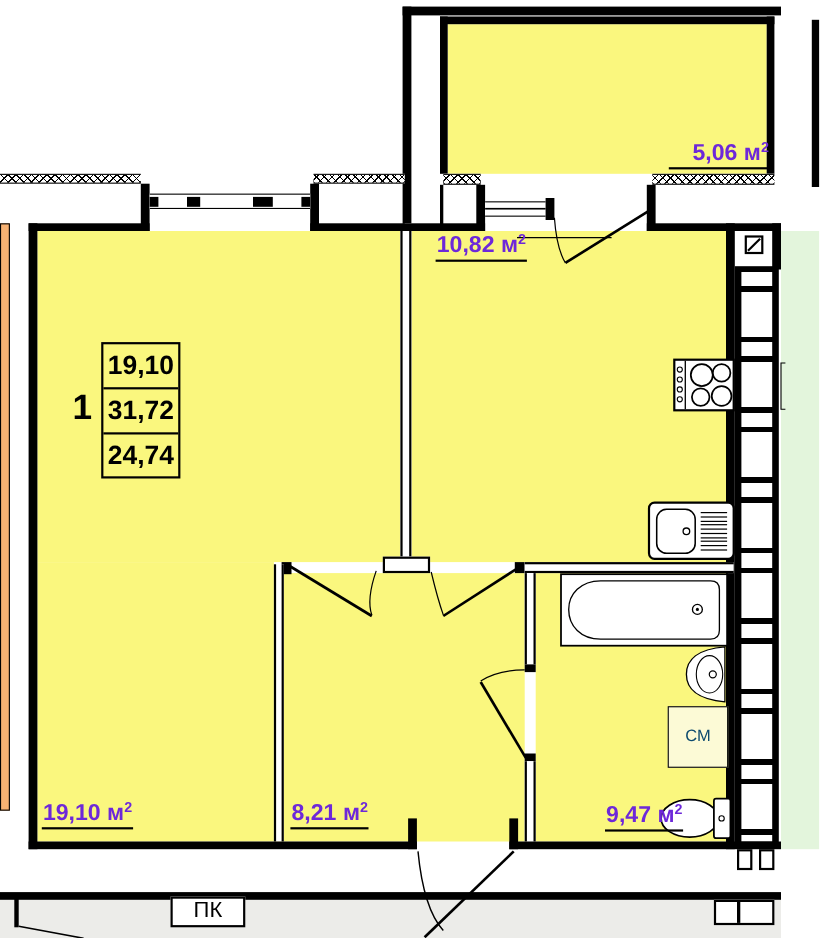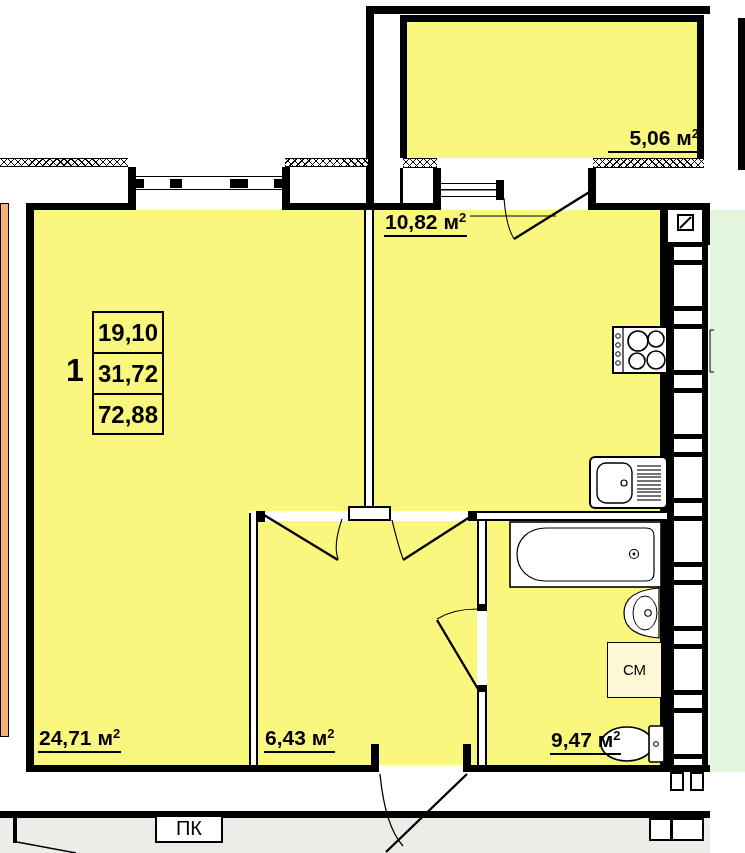--- a/index.html
+++ b/index.html
@@ -12,32 +12,32 @@
   .gray{background:#ECECE9;}
   .hatch{background-color:#fff;
     background-image:repeating-linear-gradient(45deg,#000 0 1px,transparent 1px 5px),
                      repeating-linear-gradient(-45deg,#000 0 1px,transparent 1px 5px);
     border-top:1.5px solid #000;border-bottom:1.5px solid #000;}
   .twv{background:#fff;border-left:2.5px solid #000;border-right:2.5px solid #000;}
   .twh{background:#fff;border-top:2.5px solid #000;border-bottom:2.5px solid #000;}
   .window{background:#fff;border-top:1.5px solid #000;border-bottom:1.5px solid #000;}
   .window.mid{background:linear-gradient(#000,#000) center/100% 1.5px no-repeat,#fff;}
   .whitebox{background:#fff;border:2.5px solid #000;}
-  .lbl{font-weight:bold;font-size:21px;color:#000000;border-bottom:2.5px solid #000;
+  .lbl{font-weight:bold;font-size:21px;color:#6d28d9;border-bottom:2.5px solid #000;
        padding:0 1px 2px 1px;white-space:nowrap;line-height:1.05;z-index:6;}
   .sup{font-size:13px;vertical-align:7px;}
   .z1{z-index:1}.z2{z-index:2}.z3{z-index:3}
   #infobox{border:2.5px solid #000;z-index:6;text-align:center;font-weight:bold;font-size:24px;}
   #infobox .row{height:39px;line-height:39px;}
   #infobox .row.ul{border-bottom:2.2px solid #000;}
   #unitnum{font-weight:bold;font-size:32px;z-index:6;}
   .corrbox{background:#fff;border:2.5px solid #000;z-index:6;text-align:center;
            font-size:20px;line-height:23px;color:#000;}
   #cmbox{background:#FCFAD6;border:1.5px solid #000;z-index:4;text-align:center;
-         font-size:15px;color:#000000;}
+         font-size:15px;color:#0c4a6e;}
   #ventcol{background:#000;z-index:2;}
   #ventcol .inner{position:absolute;left:6px;top:5px;width:28px;height:518px;
     background:repeating-linear-gradient(180deg,#fff 0 13px,#000 13px 18px,#fff 18px 59px,#000 59px 64px);}
   #ventsym{background:#fff;border:2px solid #000;z-index:3;}
   #niche{background:#fff;border:2px solid #000;z-index:6;}
   #niche .div{position:absolute;left:19px;top:0;width:3px;height:100%;background:#000;}
   svg{pointer-events:none;}
 </style>
 </head>
 <body>
@@ -189,32 +189,32 @@
       <circle cx="656" cy="744" r="2.4" stroke-width="1"></circle>
     </g>
   </svg>
 
   <div id="unitnum" class="abs" style="left:66px;top:352px;">
     <span>1</span>
   </div>
   <div id="infobox" class="abs" style="left:92px;top:311px;width:72px;height:124px;">
     <div class="row ul">19,10</div>
     <div class="row ul">31,72</div>
-    <div class="row">72,88</div>
+    <div class="row">24,74</div>
   </div>
 
   <div class="abs lbl" style="left:608px;top:127px;width:92px;text-align:right;">
     <span>5,06 м</span><span class="sup">2</span>
   </div>
-  <div class="abs lbl" style="left:384px;top:211px;">
+  <div class="abs lbl" style="left:396px;top:211px;">
     <span>10,82 м</span><span class="sup">2</span>
   </div>
   <div class="abs lbl" style="left:38px;top:727px;">
-    <span>24,71 м</span><span class="sup">2</span>
+    <span>19,10 м</span><span class="sup">2</span>
   </div>
   <div class="abs lbl" style="left:264px;top:727px;">
-    <span>6,43 м</span><span class="sup">2</span>
+    <span>8,21 м</span><span class="sup">2</span>
   </div>
   <div class="abs lbl" style="left:550px;top:729px;">
     <span>9,47 м</span><span class="sup">2</span>
   </div>
 
 </div>
 
 </body></html>

